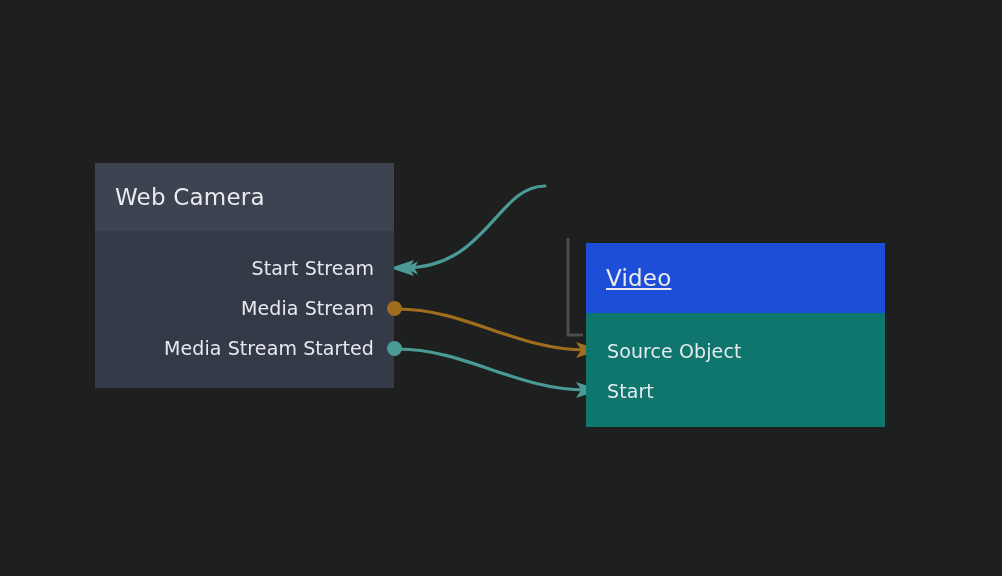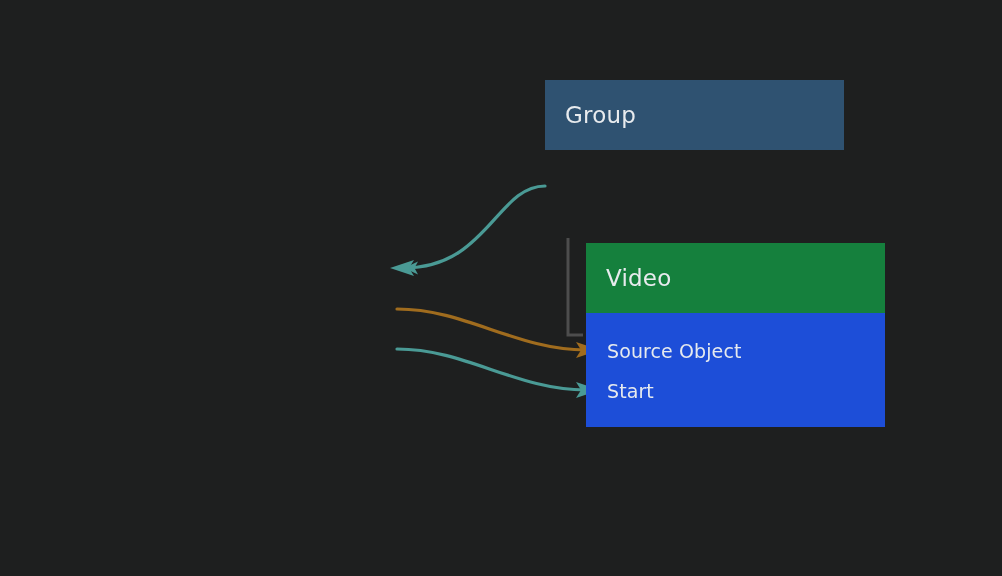--- a/index.html
+++ b/index.html
@@ -107,25 +107,26 @@
   }
 
   
   #node-video {
     left: 586px;
     top: 243px;
     width: 299px;
   }
   #node-video .node-header {
     height: 70px;
-    background: #15803d;
+    background: #1d4ed8;
+    text-decoration: underline;
   }
   #node-video .node-body {
     height: 114px;
-    background: #1d4ed8;
+    background: #0f766e;
     padding-top: 18px;
   }
 </style>
 </head>
 <body>
 
 <div id="canvas">
 
   <svg id="edge-layer" viewBox="0 0 1002 576" width="1002" height="576" xmlns="http://www.w3.org/2000/svg">
 
@@ -143,25 +144,44 @@
       <path d="M 397 309 C 466 309, 516 350, 586 350" fill="none" stroke="#a06c1e" stroke-width="3.2" stroke-linecap="round"></path>
       <path d="M 600 350 L 576 342 L 581 350 L 576 358 Z" fill="#a06c1e"></path>
     </g>
 
     <g>
       <path d="M 397 349 C 466 349, 516 390, 586 390" fill="none" stroke="#4a9a95" stroke-width="3.2" stroke-linecap="round"></path>
       <path d="M 600 390 L 576 382 L 581 390 L 576 398 Z" fill="#4a9a95"></path>
     </g>
   </svg>
 
+  <div class="node" id="node-webcamera">
+    <div class="node-header">
+      <span>Web Camera</span>
+    </div>
+    <div class="node-body">
+
+      <div class="port-row out">
+        <span>Start Stream</span>
+      </div>
+
+      <div class="port-row out">
+        <span>Media Stream</span>
+        <span class="port-dot right" style="background:#a06c1e;"></span>
+      </div>
+
+      <div class="port-row out">
+        <span>Media Stream Started</span>
+        <span class="port-dot right" style="background:#4a9a95;"></span>
+      </div>
+
+    </div>
+  </div>
 
   <div class="node" id="node-group">
-    <div class="node-header">
-      <span>Group</span>
-    </div>
   </div>
 
   <div class="node" id="node-video">
     <div class="node-header">
       <span>Video</span>
     </div>
     <div class="node-body">
 
       <div class="port-row in">
         <span>Source Object</span>

